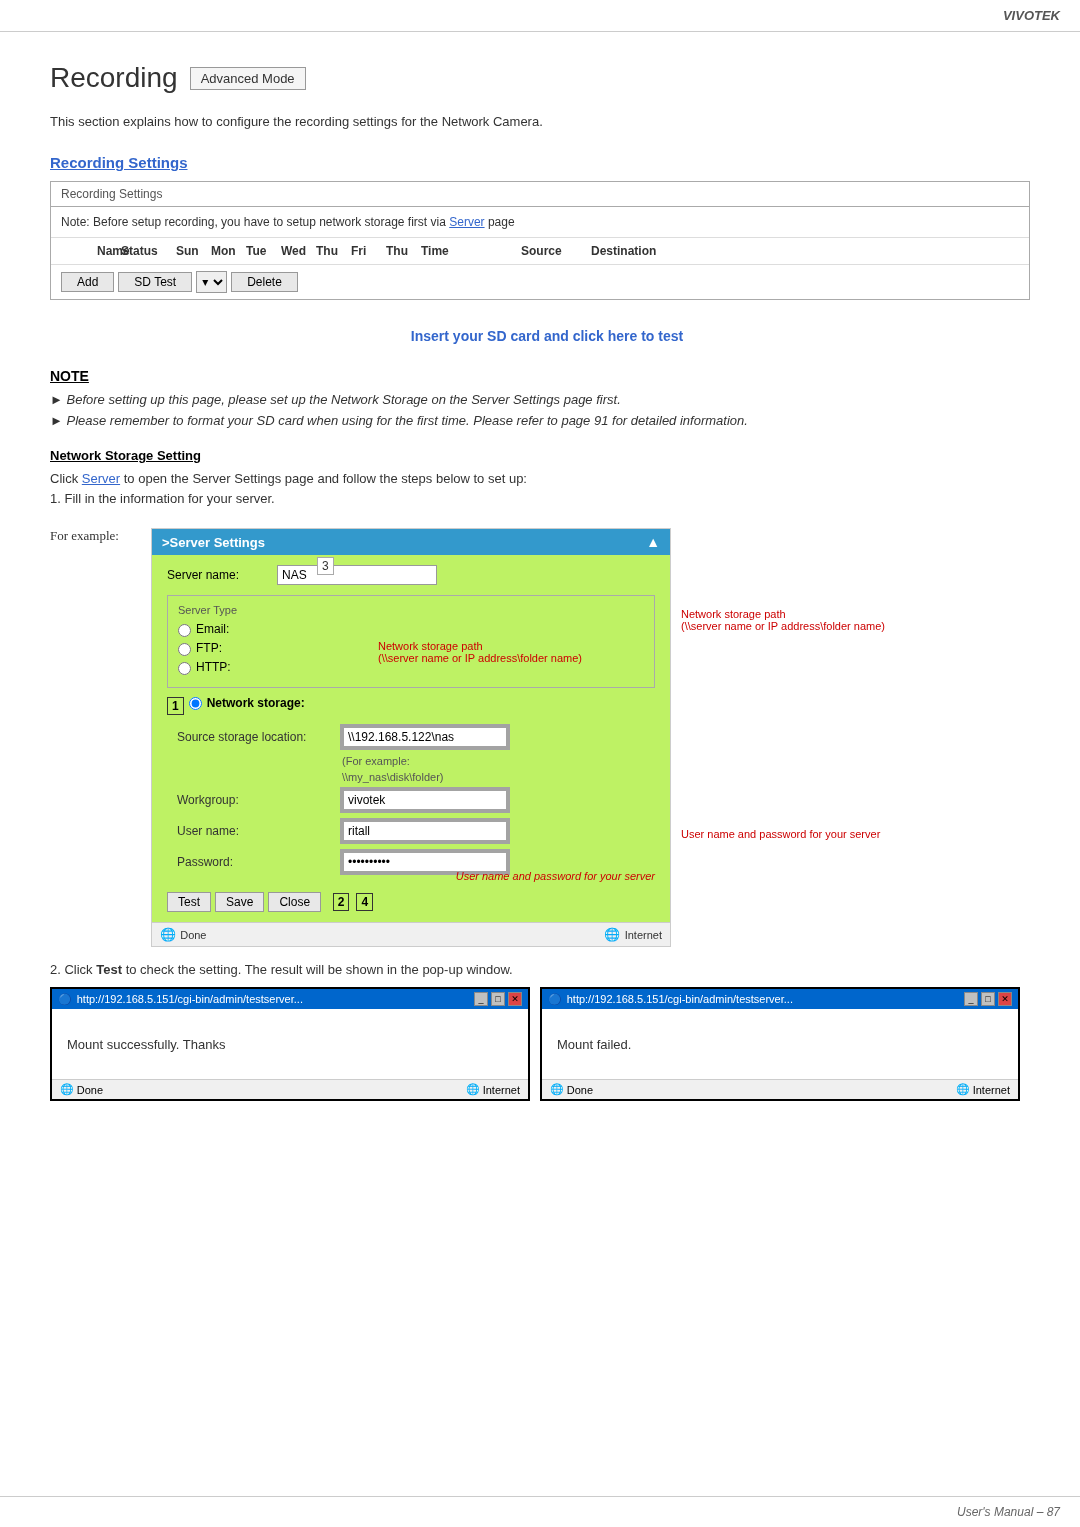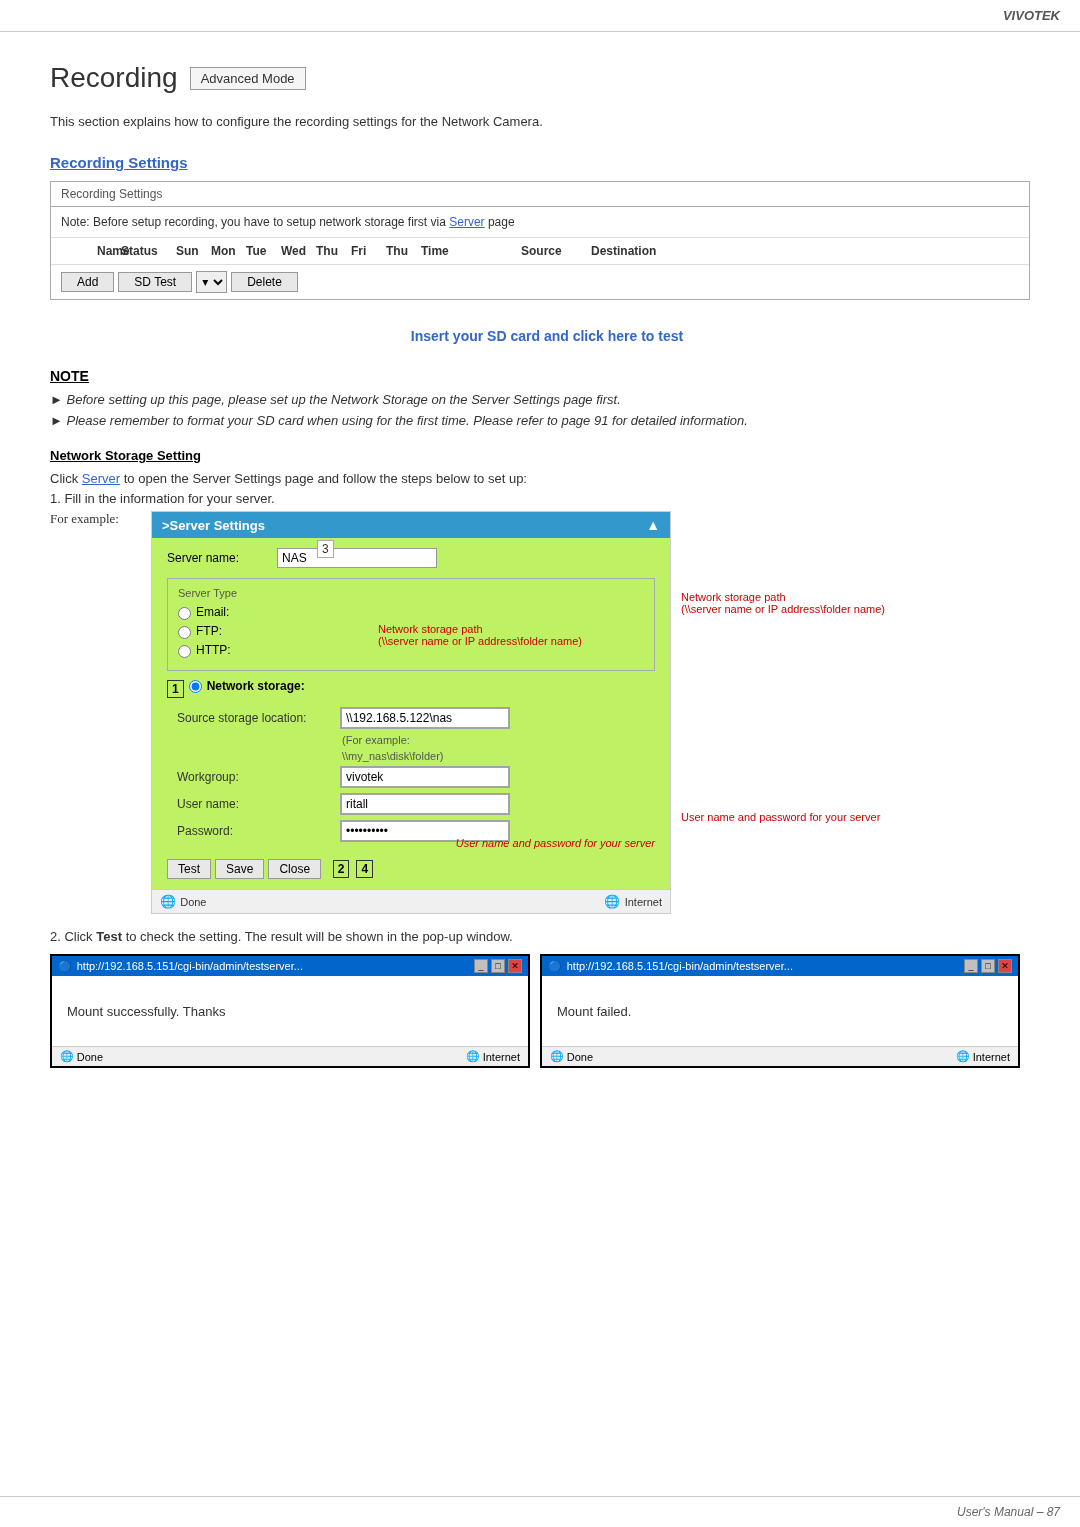--- a/index.html
+++ b/index.html
@@ -171,21 +171,21 @@
       color: #333;
       margin-bottom: 5px;
     }
     .net-storage-desc a {
       color: #3366cc;
       text-decoration: underline;
     }
     .net-storage-step {
       font-size: 13px;
       color: #333;
-      margin-bottom: 5px;
+      margin-bottom: 22px;
     }
 
     .for-example-row {
       display: flex;
       gap: 0;
       margin-top: 5px;
     }
     .for-example-label {
       font-size: 13px;
       color: #333;
@@ -259,21 +259,21 @@
       margin-bottom: 5px;
       gap: 8px;
     }
     .field-label {
       font-size: 12px;
       color: #333;
       width: 155px;
       flex-shrink: 0;
     }
     .field-input {
-      border: 2px solid #a3a3a3;
+      border: 4px solid #a3a3a3;
       font-size: 12px;
       padding: 2px 4px;
       width: 170px;
     }
     .field-note {
       font-size: 11px;
       color: #555;
       padding-left: 165px;
       margin-bottom: 4px;
     }

